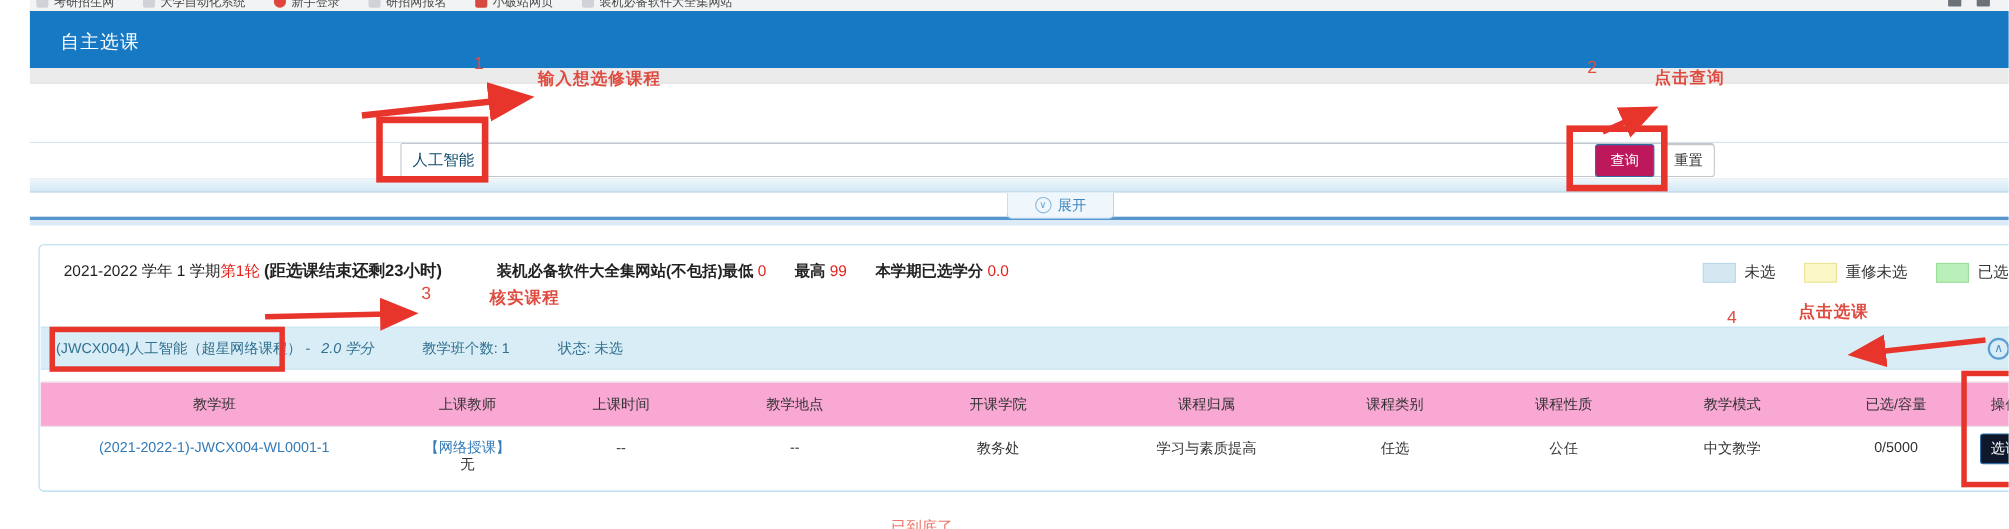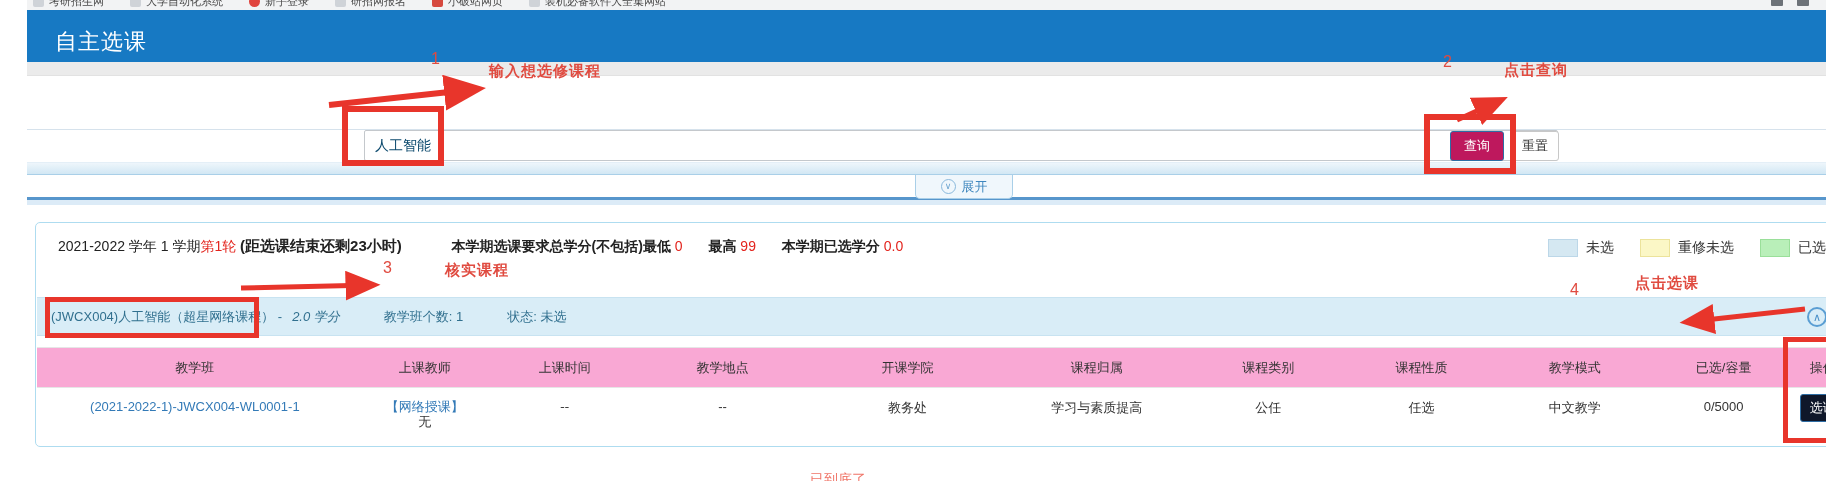--- a/index.html
+++ b/index.html
@@ -11,21 +11,21 @@
   .bm-items { position:absolute; left:6px; top:-6px; display:flex; gap:26px; white-space:nowrap; }
   .bm-item { display:flex; align-items:center; gap:5px; font-size:11px; color:#4a4a4a; }
   .bm-ico { width:11px; height:11px; display:inline-block; border-radius:2px; background:#cfd3d8; }
   .bm-ico.red-dot { border-radius:50%; background:#e0443e; }
   .bm-ico.red-badge { background:#d6493f; }
   .bm-right { position:absolute; right:44px; top:-4px; display:flex; gap:14px; }
   .bm-rico { width:12px; height:10px; background:#6d7278; border-radius:1px; }
 
   
   .appheader { position:absolute; left:0; top:10px; width:1826px; height:52px; background:#1779c3; }
-  .apptitle { position:absolute; left:28px; top:17px; color:#fff; font-size:22px; letter-spacing:1px; }
+  .apptitle { position:absolute; left:28px; top:17px; color:#fff; font-size:17px; letter-spacing:1px; }
   .substrip { position:absolute; left:0; top:62px; width:1826px; height:14px; background:#ebebeb; border-bottom:1px solid #e2e2e2; }
 
   
   .search-topline { position:absolute; left:0; top:129px; width:1826px; height:1px; background:#d6e2ec; }
   .search-input { position:absolute; left:337px; top:130px; width:1194px; height:31px; border:1px solid #c4c8cc; border-radius:2px; background:#fff; color:#0c4a6e; font-size:14px; padding:0 10px; outline:none; font-family:inherit; }
   .btn { position:absolute; top:131px; height:30px; font-size:13px; border-radius:3px; text-align:center; line-height:28px; cursor:pointer; }
   .btn-query { left:1423px; width:54px; background:#be185d; border:1px solid #2e6da4; color:#fff; }
   .btn-reset { left:1484px; width:48px; background:#fff; border:1px solid #c8c8c8; color:#333; }
 
   .bluebar { position:absolute; left:0; top:162px; width:1826px; height:13px; background:linear-gradient(#eef6fb,#d2e7f4); border-top:1px solid #e4eff7; border-bottom:1px solid #a9cfe8; }
@@ -128,21 +128,21 @@
     <span>展开</span>
   </div>
   <div class="blueline"></div>
   <div class="blueline2"></div>
 
   <div class="mainpanel">
     <div class="inforow">
       <span>2021-2022 学年 1 学期</span><span class="red">第1轮</span>
       <span class="big">(距选课结束还剩23小时)</span>
       <span class="gap1"></span>
-      <span class="b">本学期选课要求总学分(不包括)最低</span>
+      <span class="b">装机必备软件大全集网站(不包括)最低</span>
       <span class="red">0</span>
       <span class="gap2"></span><span class="b">最高</span>
       <span class="red">99</span>
       <span class="gap2"></span><span class="b">本学期已选学分</span>
       <span class="red">0.0</span>
     </div>
     <div class="legend">
       <span class="lg-item">
           <span class="swatch sw-unsel"></span>
           <span>未选</span>
@@ -182,22 +182,22 @@
     <div class="trow">
       <span class="col c0"><span class="link">(2021-2022-1)-JWCX004-WL0001-1</span></span>
       <span class="col c1">
         <div class="teach-tag">【网络授课】</div>
         <div class="teach-name">无</div>
       </span>
       <span class="col c2">--</span>
       <span class="col c3">--</span>
       <span class="col c4">教务处</span>
       <span class="col c5">学习与素质提高</span>
+      <span class="col c6">任选</span>
       <span class="col c7">公任</span>
-      <span class="col c6">任选</span>
       <span class="col c8">中文教学</span>
       <span class="col c9">0/5000</span>
       <span class="col c10"><span class="btn-pick">选课</span></span>
     </div>
   </div>
 
   <div class="footer-end">已到底了...</div>
 
   <svg class="arrows">
     <defs>

